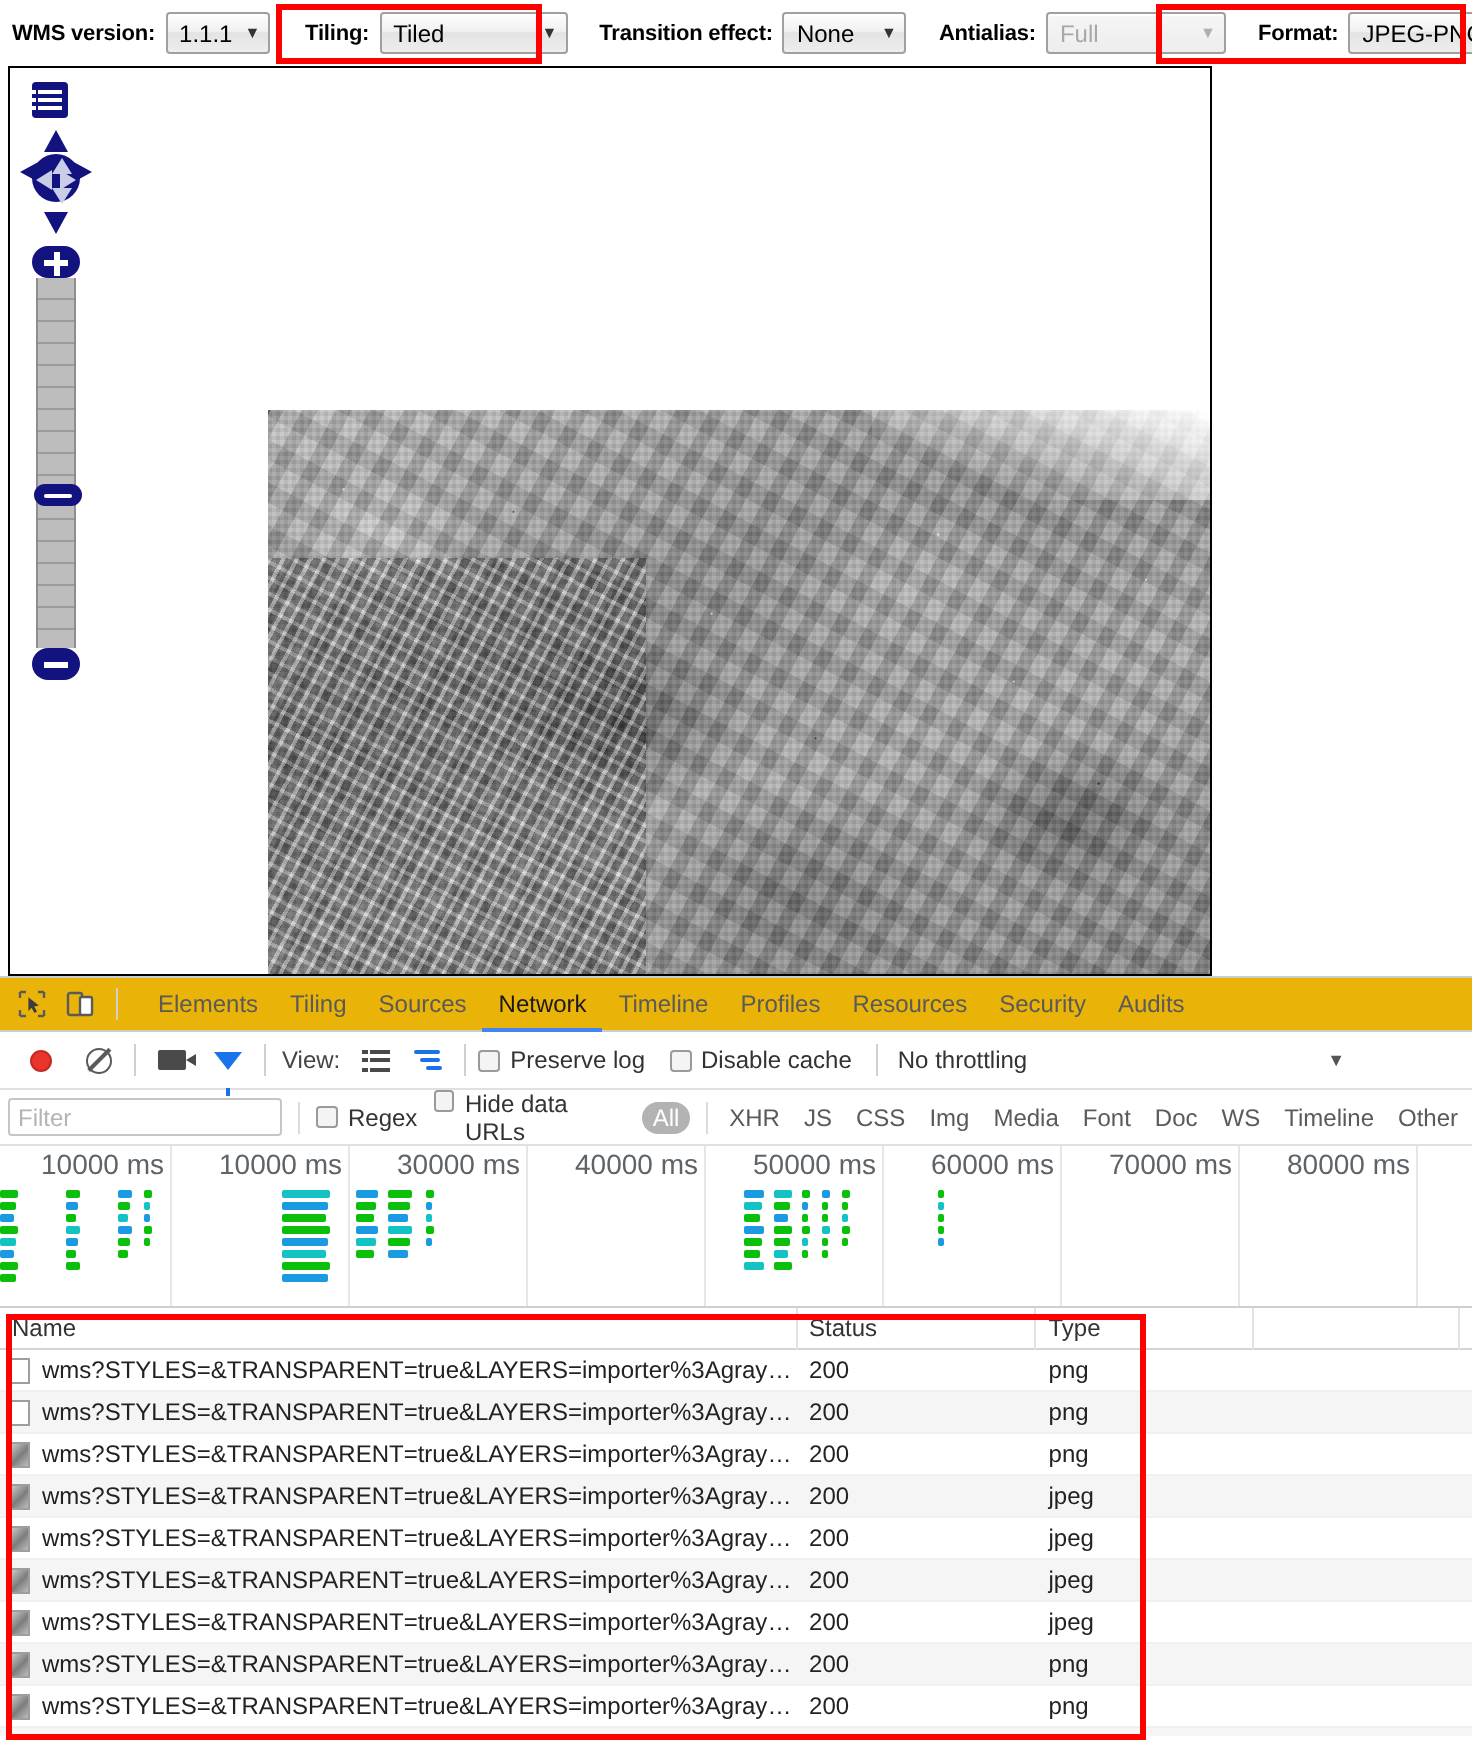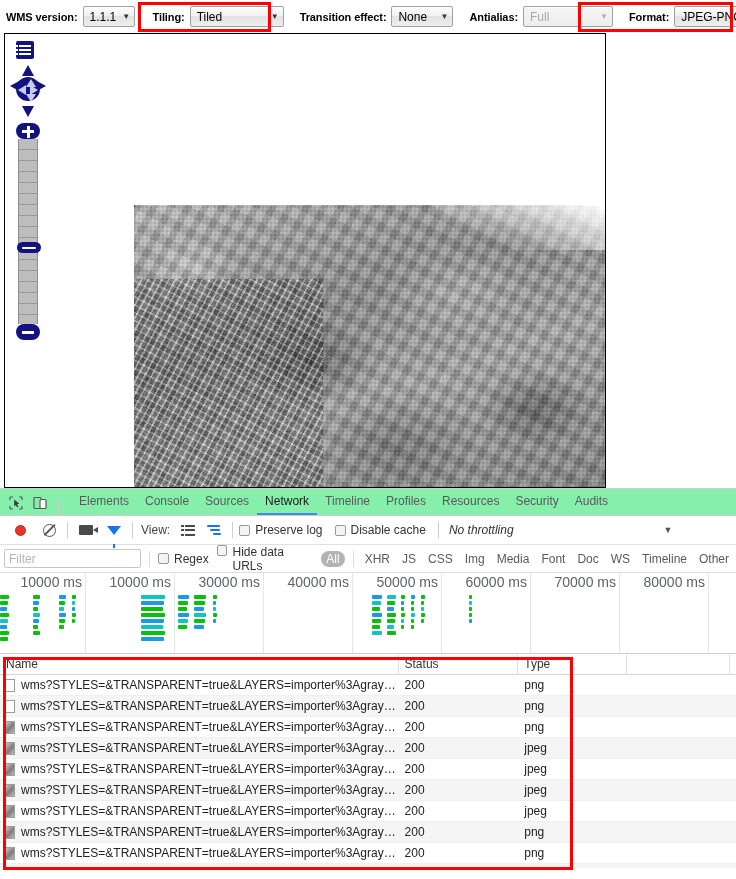--- a/index.html
+++ b/index.html
@@ -195,23 +195,23 @@
   }
 
   
   .devtools {
     position: absolute; left: 0; top: 488px; width: 736px; height: 391px;
     background: #fff;
     border-top: 1px solid #cdcdcd;
     font-size: 12px; color: #333;
   }
   .dt-tabbar {
-    height: 27px; display: flex; align-items: flex-end;
+    height: 27px; display: flex; align-items: center;
     border-bottom: 1px solid #cdcdcd;
-    background: #86efac;
+    background: #eab308;
     padding-left: 4px;
   }
   .dt-iconbtn {
     width: 24px; height: 24px; display:flex; align-items:center; justify-content:center;
   }
   .dt-sep { width: 1px; height: 16px; background: #cfcfcf; margin: 0 6px; }
   .dt-tabs { display: flex; align-items: center; height: 27px; margin-left: 6px; }
   .dt-tab {
     padding: 0 8px; height: 27px; line-height: 27px;
     color: #5a5a5a; font-size: 12px; white-space: nowrap;
@@ -261,21 +261,21 @@
   .view-wf { width:14px; height:11px; position:relative; }
   .view-wf i { position:absolute; height:2.4px; background:#1a73e8; border-radius:1px;}
   .view-wf i:nth-child(1){left:0;  top:0;   width:13px;}
   .view-wf i:nth-child(2){left:3px;top:4.3px;width:10px;}
   .view-wf i:nth-child(3){left:6px;top:8.6px;width:8px;}
   .cbx {
     width: 11px; height: 11px; border: 1px solid #9a9a9a; background: #f4f4f4;
     border-radius: 2px; display:inline-block; vertical-align: -1px;
   }
   .cb-label { color: #333; font-size: 12px; margin-left: 5px; margin-right: 12px; }
-  .throttle { color: #333; font-size: 12px; margin-left: 4px; font-style: italic; }
+  .throttle { color: #333; font-size: 12px; margin-left: 4px; }
   .throttle-caret { margin-left: 150px; color:#555; font-size: 9px; }
 
   .dt-filterbar {
     height: 28px; display: flex; align-items: center;
     border-bottom: 1px solid #e0e0e0; padding-left: 4px; background: #fff;
   }
   .filter-input {
     width: 137px; height: 19px; border: 1px solid #c6c6c6; border-radius: 2px;
     font-size: 12px; color: #333; padding: 0 4px; background: #fff;
     font-family: "Liberation Sans", sans-serif;
@@ -434,21 +434,21 @@
       </div>
       <div class="dt-iconbtn">
         <svg width="14" height="14" viewBox="0 0 14 14">
           <rect x="1" y="1.5" width="7" height="11" rx="1" stroke="#5a5a5a" stroke-width="1.2" fill="none"></rect>
           <rect x="7" y="3.5" width="6" height="9" rx="1" stroke="#5a5a5a" stroke-width="1.2" fill="#fff"></rect>
         </svg>
       </div>
       <div class="dt-sep"></div>
       <div class="dt-tabs">
         <div class="dt-tab">Elements</div>
-        <div class="dt-tab">Console</div>
+        <div class="dt-tab">Tiling</div>
         <div class="dt-tab">Sources</div>
         <div class="dt-tab active">Network</div>
         <div class="dt-tab">Timeline</div>
         <div class="dt-tab">Profiles</div>
         <div class="dt-tab">Resources</div>
         <div class="dt-tab">Security</div>
         <div class="dt-tab">Audits</div>
       </div>
     </div>
 

